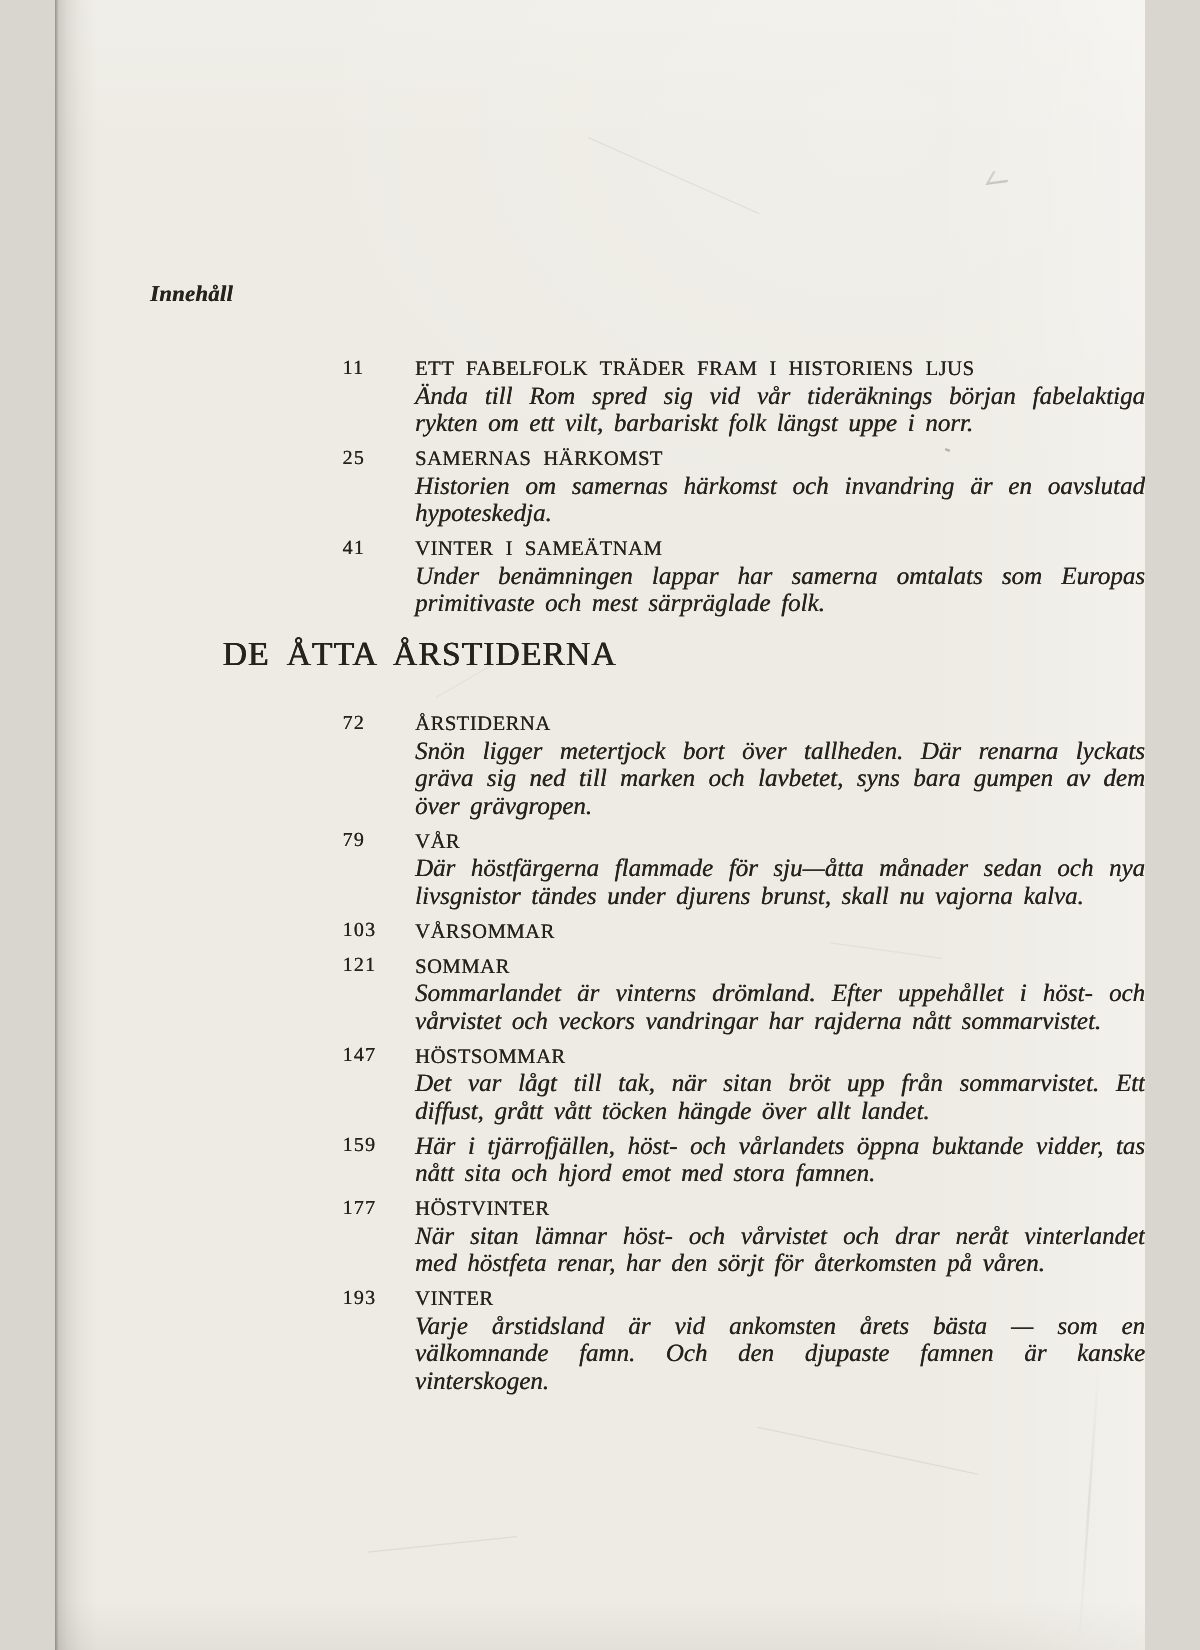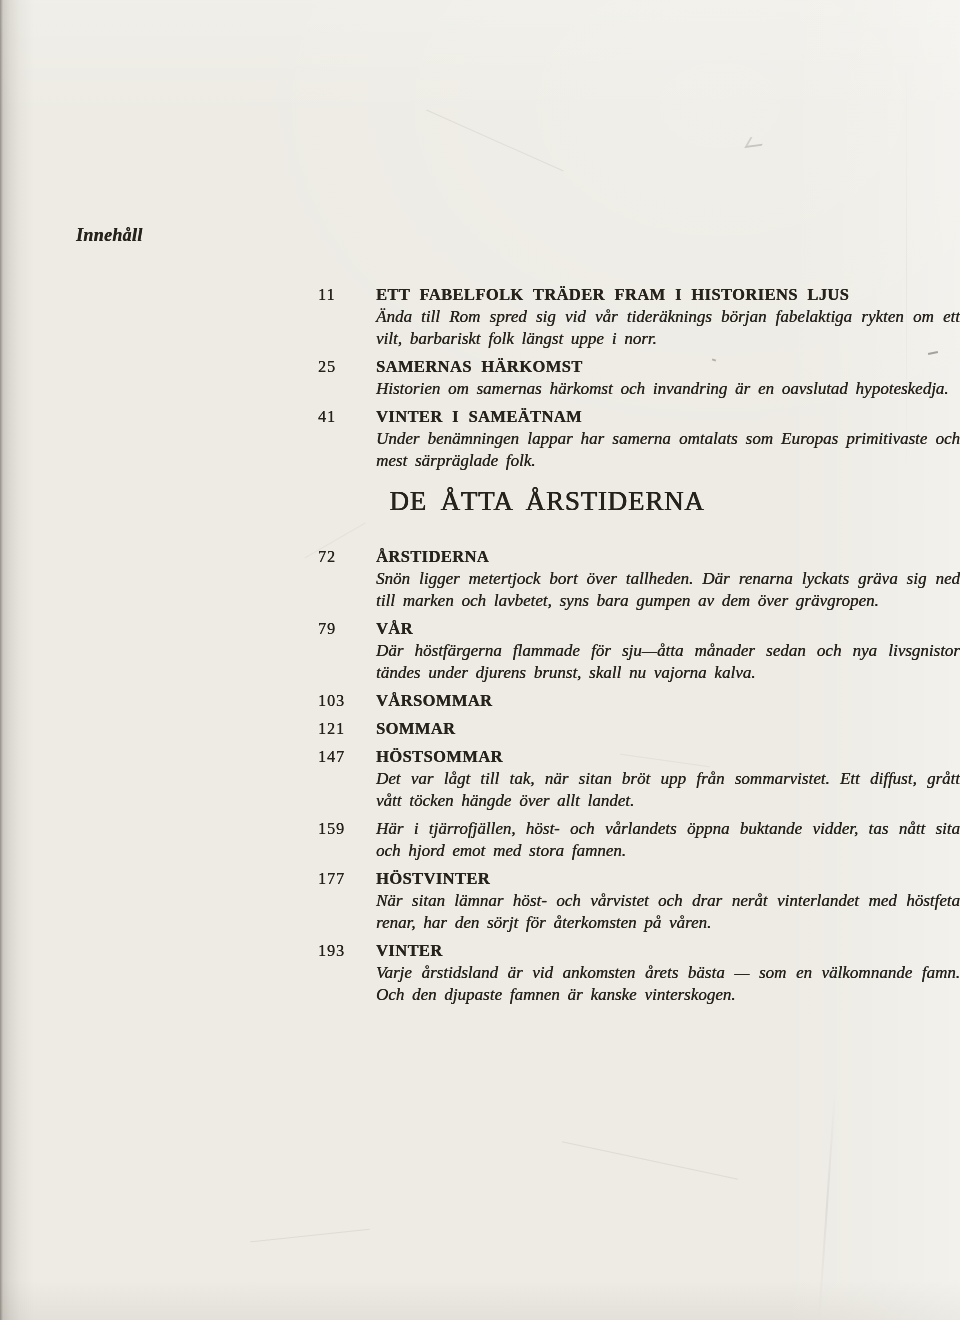--- a/index.html
+++ b/index.html
@@ -2,21 +2,21 @@
 <html><head>
 <meta charset="utf-8">
 <style>
   html, body {
     margin: 0;
     padding: 0;
     background: #d9d6d0;
   }
   .paper {
     position: relative;
-    width: 960px;
+    width: 872px;
     height: 1320px;
     margin: 0 auto;
     overflow: hidden;
     background-color: #edebe4;
     background-image:
       linear-gradient(to right, rgba(62,52,46,0.50) 0px, rgba(120,112,104,0.28) 3px, rgba(60,50,40,0.10) 10px, rgba(60,50,40,0.04) 20px, rgba(0,0,0,0) 34px),
       linear-gradient(to left, rgba(255,255,255,0.30) 0px, rgba(255,255,255,0.12) 90px, rgba(0,0,0,0) 180px),
       linear-gradient(to bottom, rgba(255,255,255,0.18) 0px, rgba(0,0,0,0) 120px),
       linear-gradient(to top, rgba(90,80,66,0.07) 0px, rgba(0,0,0,0) 40px),
       radial-gradient(ellipse 700px 500px at 75% 8%, rgba(255,255,255,0.20), rgba(0,0,0,0) 70%);
@@ -48,45 +48,44 @@
     font-size: 16px;
     line-height: 22px;
     letter-spacing: 1px;
     text-shadow: 0.25px 0 0 currentColor;
   }
   .entry-body {
     width: 584px;
   }
   .entry-title {
     font-size: 16.5px;
-    font-weight: bold;
+    font-weight: normal;
     line-height: 22px;
     letter-spacing: 0.4px;
     word-spacing: 5px;
     text-shadow: 0.2px 0 0 currentColor;
     white-space: nowrap;
   }
   .entry-desc {
-    font-size: 17px;
+    font-size: 20px;
     font-style: italic;
     line-height: 22px;
     word-spacing: 3.5px;
     text-align: justify;
     text-align-last: left;
     text-shadow: 0.25px 0 0 currentColor;
   }
   .section-heading {
     font-size: 27px;
     font-weight: normal;
     line-height: 30px;
     letter-spacing: 0.8px;
     word-spacing: 6px;
     margin: 14px 0 30px 58px;
     text-shadow: 0.45px 0 0 currentColor, 0 0.3px 0 currentColor;
-    text-align: center;
   }
   
   .artifact { position: absolute; pointer-events: none; z-index: 2; }
   .smudge-a {
     left: 748px; top: 136px; width: 14px; height: 9px;
     border-bottom: 2px solid rgba(90,88,84,0.45);
     border-left: 2px solid rgba(90,88,84,0.35);
     transform: skewX(-35deg) rotate(-8deg);
     opacity: 0.6;
   }
@@ -168,20 +167,21 @@
     <div class="page-num">103</div>
     <div class="entry-body">
       <div class="entry-title">VÅRSOMMAR</div>
     </div>
   </div>
 
   <div class="toc-row">
     <div class="page-num">121</div>
     <div class="entry-body">
       <div class="entry-title">SOMMAR</div>
+      <div class="entry-desc">Sommarlandet är vinterns drömland. Efter uppehållet i höst- och vårvistet och veckors vandringar har rajderna nått sommarvistet.</div>
     </div>
   </div>
 
   <div class="toc-row">
     <div class="page-num">147</div>
     <div class="entry-body">
       <div class="entry-title">HÖSTSOMMAR</div>
       <div class="entry-desc">Det var lågt till tak, när sitan bröt upp från sommarvistet. Ett diffust, grått vått töcken hängde över allt landet.</div>
     </div>
   </div>

